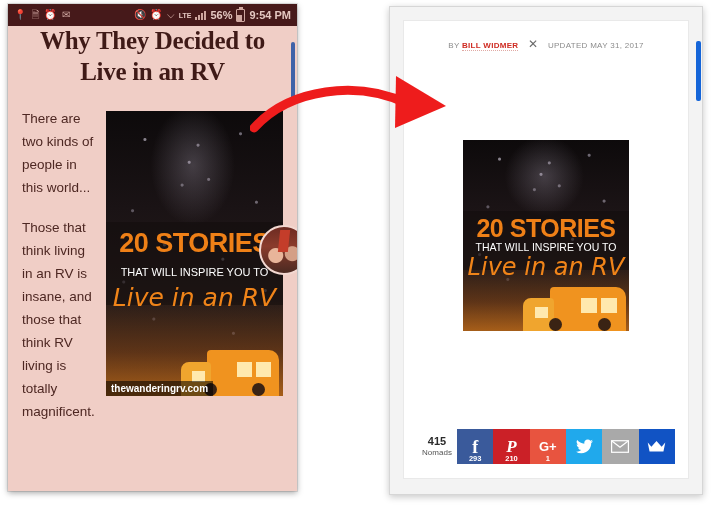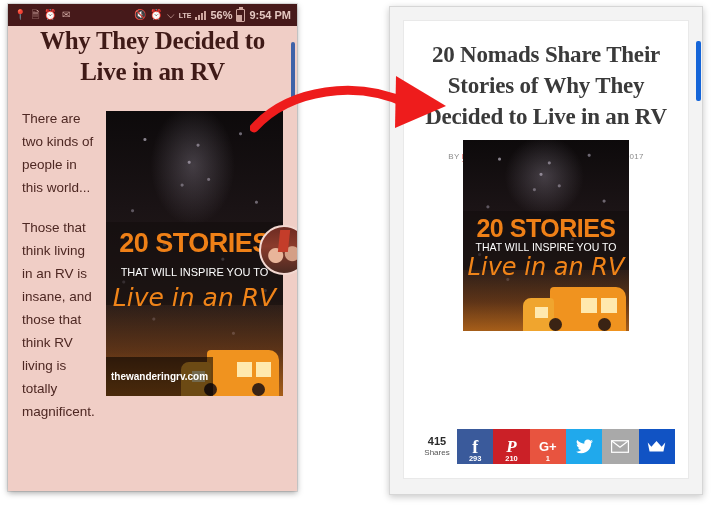--- a/index.html
+++ b/index.html
@@ -133,21 +133,21 @@
     font-style:italic;white-space:nowrap;
   }
   .rv{position:absolute;right:2%;bottom:0;}
   .rv .body{position:absolute;right:0;bottom:0;background:#f0931f;border-radius:4px 10px 0 0;}
   .rv .cab{position:absolute;background:#f0a52e;border-radius:8px 4px 0 0;}
   .rv .win{position:absolute;background:#ffe9ae;}
   .rv .wheel{position:absolute;bottom:0;background:#3a2314;border-radius:50%;}
   .watermark{
     position:absolute;left:0;bottom:0;
     background:rgba(0,0,0,.55);color:#fff;
-    font-size:10px;font-weight:bold;padding:14px 5px;
+    font-size:10px;font-weight:bold;padding:2px 5px;
     font-family:"Liberation Sans",sans-serif;white-space:nowrap;
   }
   .m-scroll{
     position:absolute;right:2px;top:38px;width:4px;height:58px;
     background:#3f62a8;border-radius:2px;z-index:8;
   }
 
   
   #arrow-svg{position:absolute;left:250px;top:66px;width:200px;height:86px;z-index:30;pointer-events:none;}
 
@@ -288,21 +288,20 @@
 <svg id="arrow-svg" viewBox="0 0 200 86">
   <path d="M4,62 C40,22 108,14 158,38" fill="none" stroke="#ee1c1c" stroke-width="9" stroke-linecap="round"></path>
   <polygon points="146,10 196,40 145,62" fill="#ee1c1c"></polygon>
 </svg>
 
 <div id="desktop-panel">
   <div class="d-scroll"></div>
 
   <div id="desktop-page">
 
-    <div id="d-headline">20 Nomads Share Their Stories of Why They Decided to Live in an RV</div>
 
     <div id="d-byline">
       <span class="by">BY</span>
       <span class="auth">BILL WIDMER</span>
       <span class="xs">✕</span>
       <span class="upd">UPDATED MAY 31, 2017</span>
     </div>
 
     <div id="d-poster" class="poster">
       <div class="sky"></div>
@@ -318,21 +317,21 @@
         <div class="win" style="right:29px;bottom:18px;width:16px;height:15px;"></div>
         <div class="win" style="right:78px;bottom:13px;width:13px;height:11px;"></div>
         <div class="wheel" style="right:15px;width:13px;height:13px;"></div>
         <div class="wheel" style="right:64px;width:13px;height:13px;"></div>
       </div>
     </div>
 
     <div id="share-bar">
       <div id="share-count">
         <span class="n">415</span>
-        <span class="l">Shares</span>
+        <span class="l">Nomads</span>
       </div>
 
       <div class="sbtn fb">
         <span class="glyph" style="font-size:18px;font-family:'Liberation Serif',serif;">f</span>
         <span class="cnt">293</span>
       </div>
 
       <div class="sbtn pin">
         <span class="glyph" style="font-size:17px;font-family:'Liberation Serif',serif;font-style:italic;">P</span>
         <span class="cnt">210</span>

